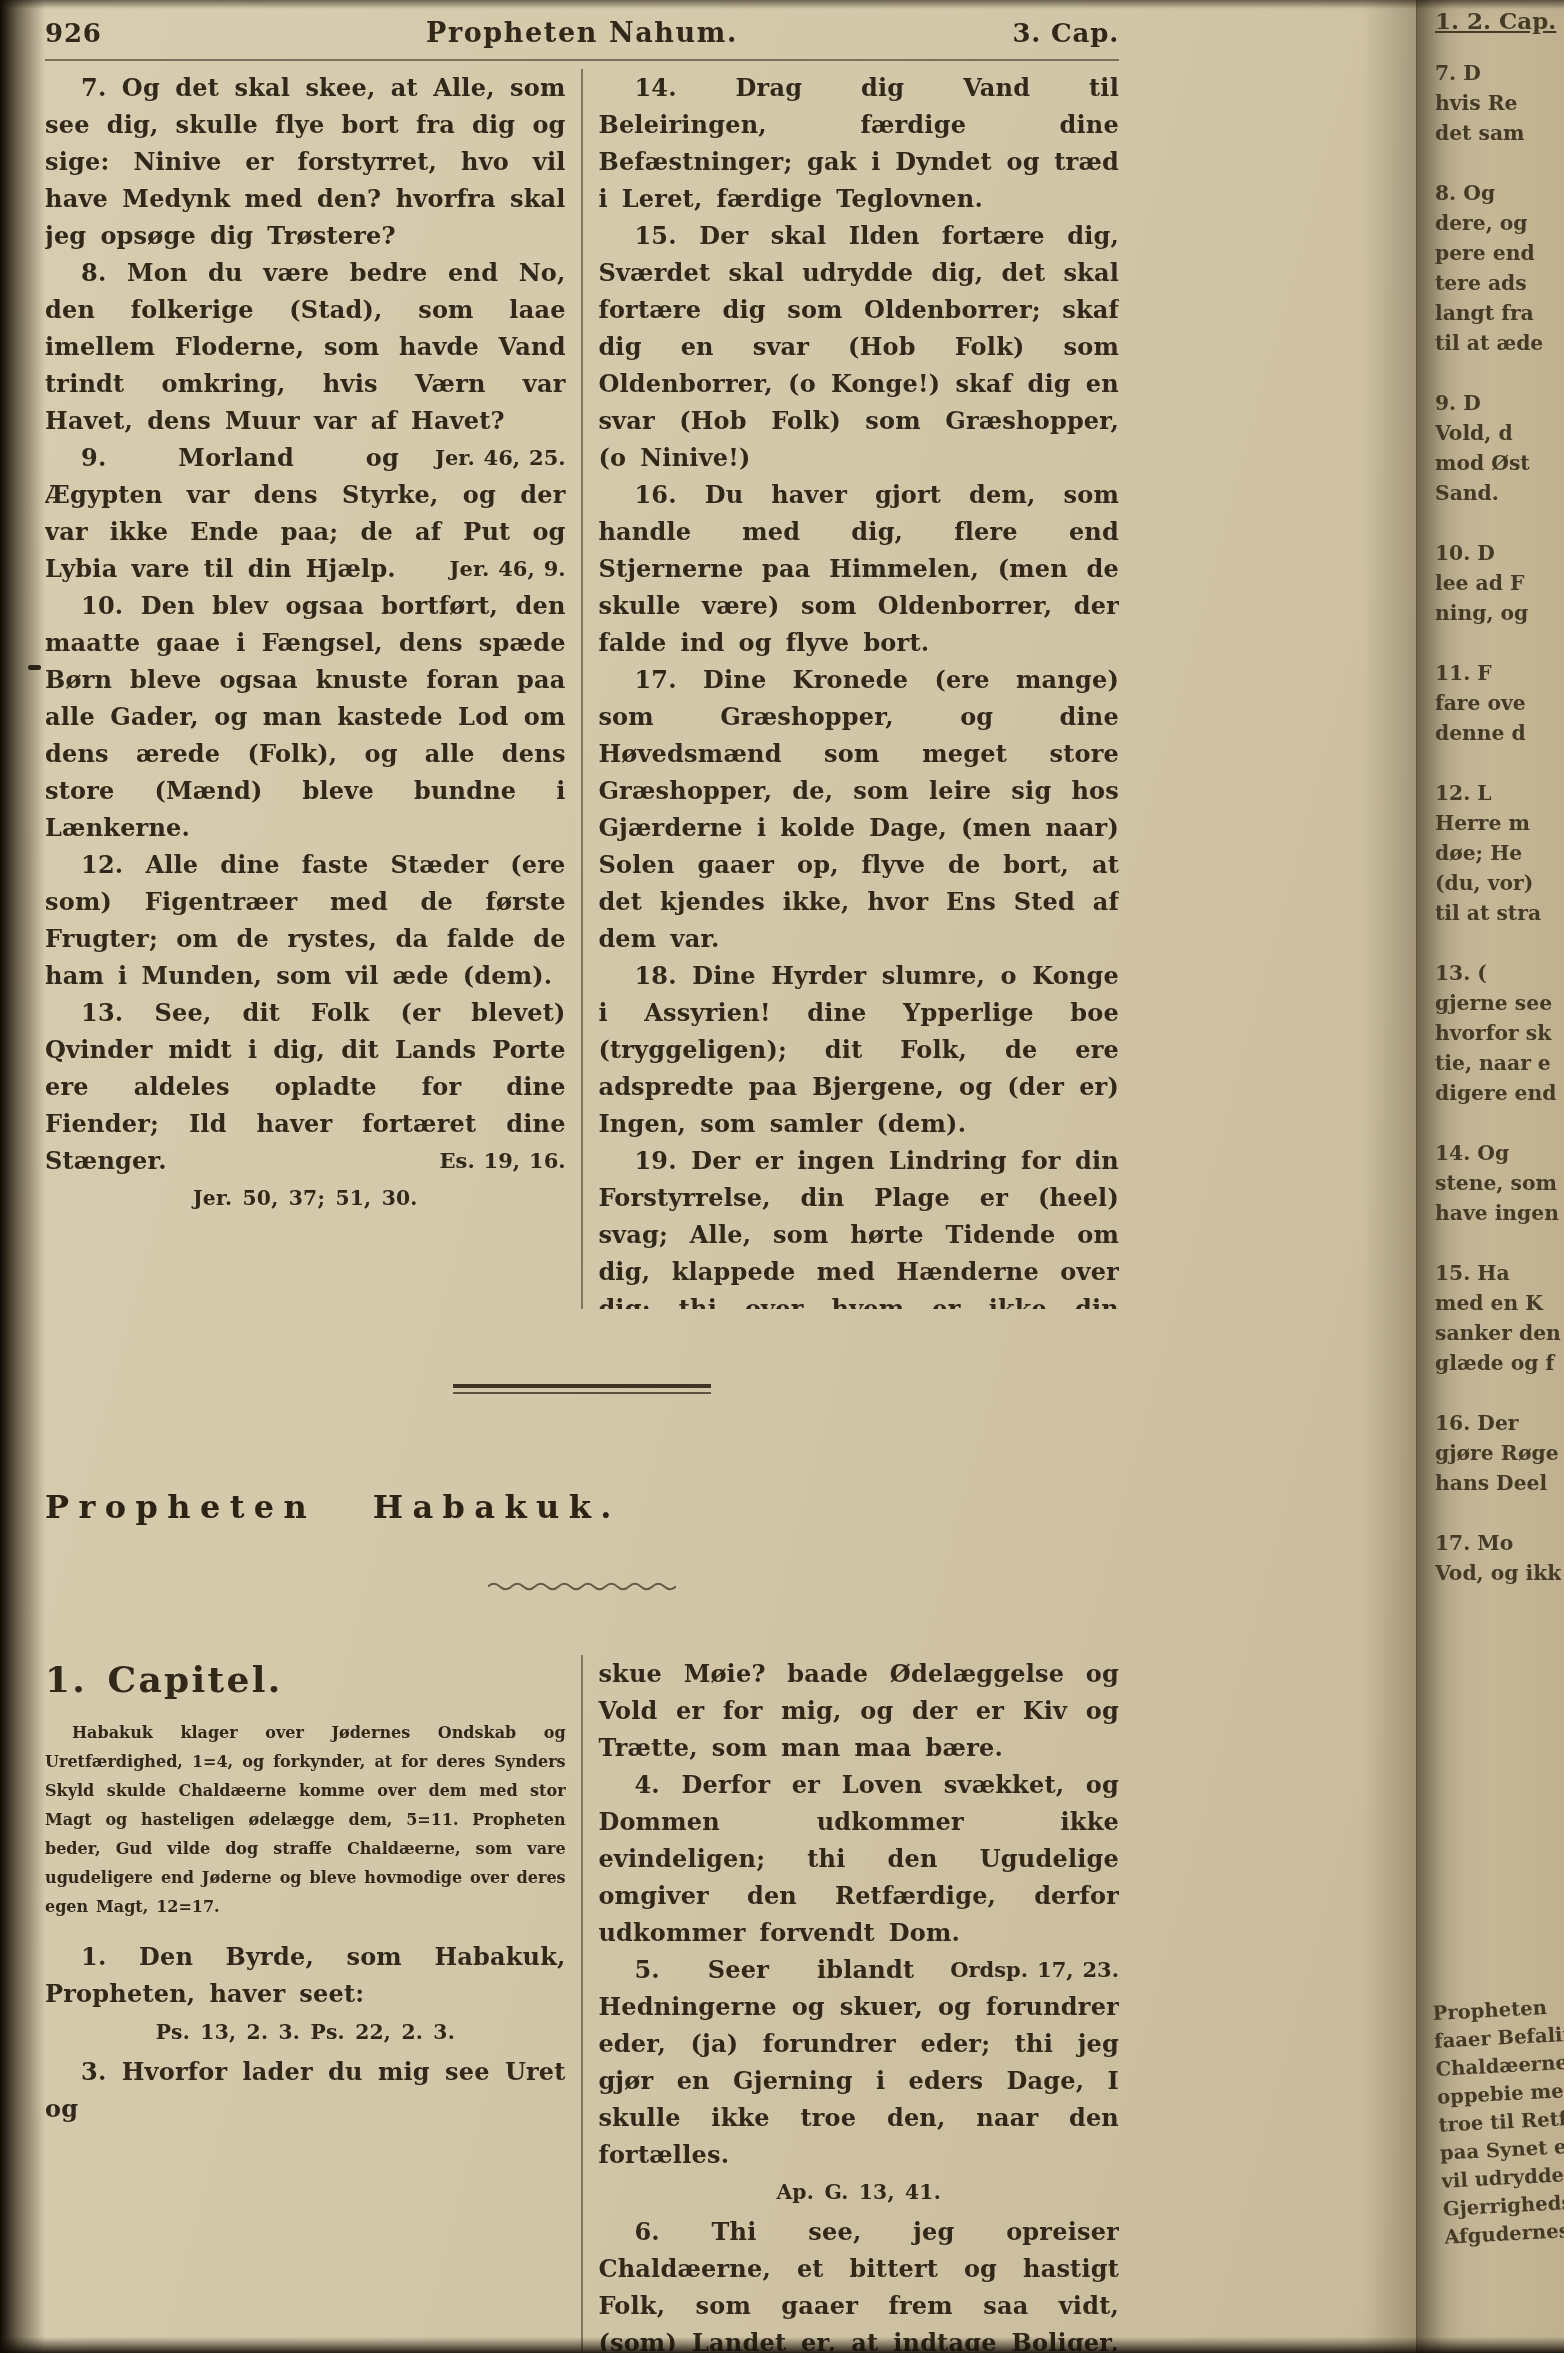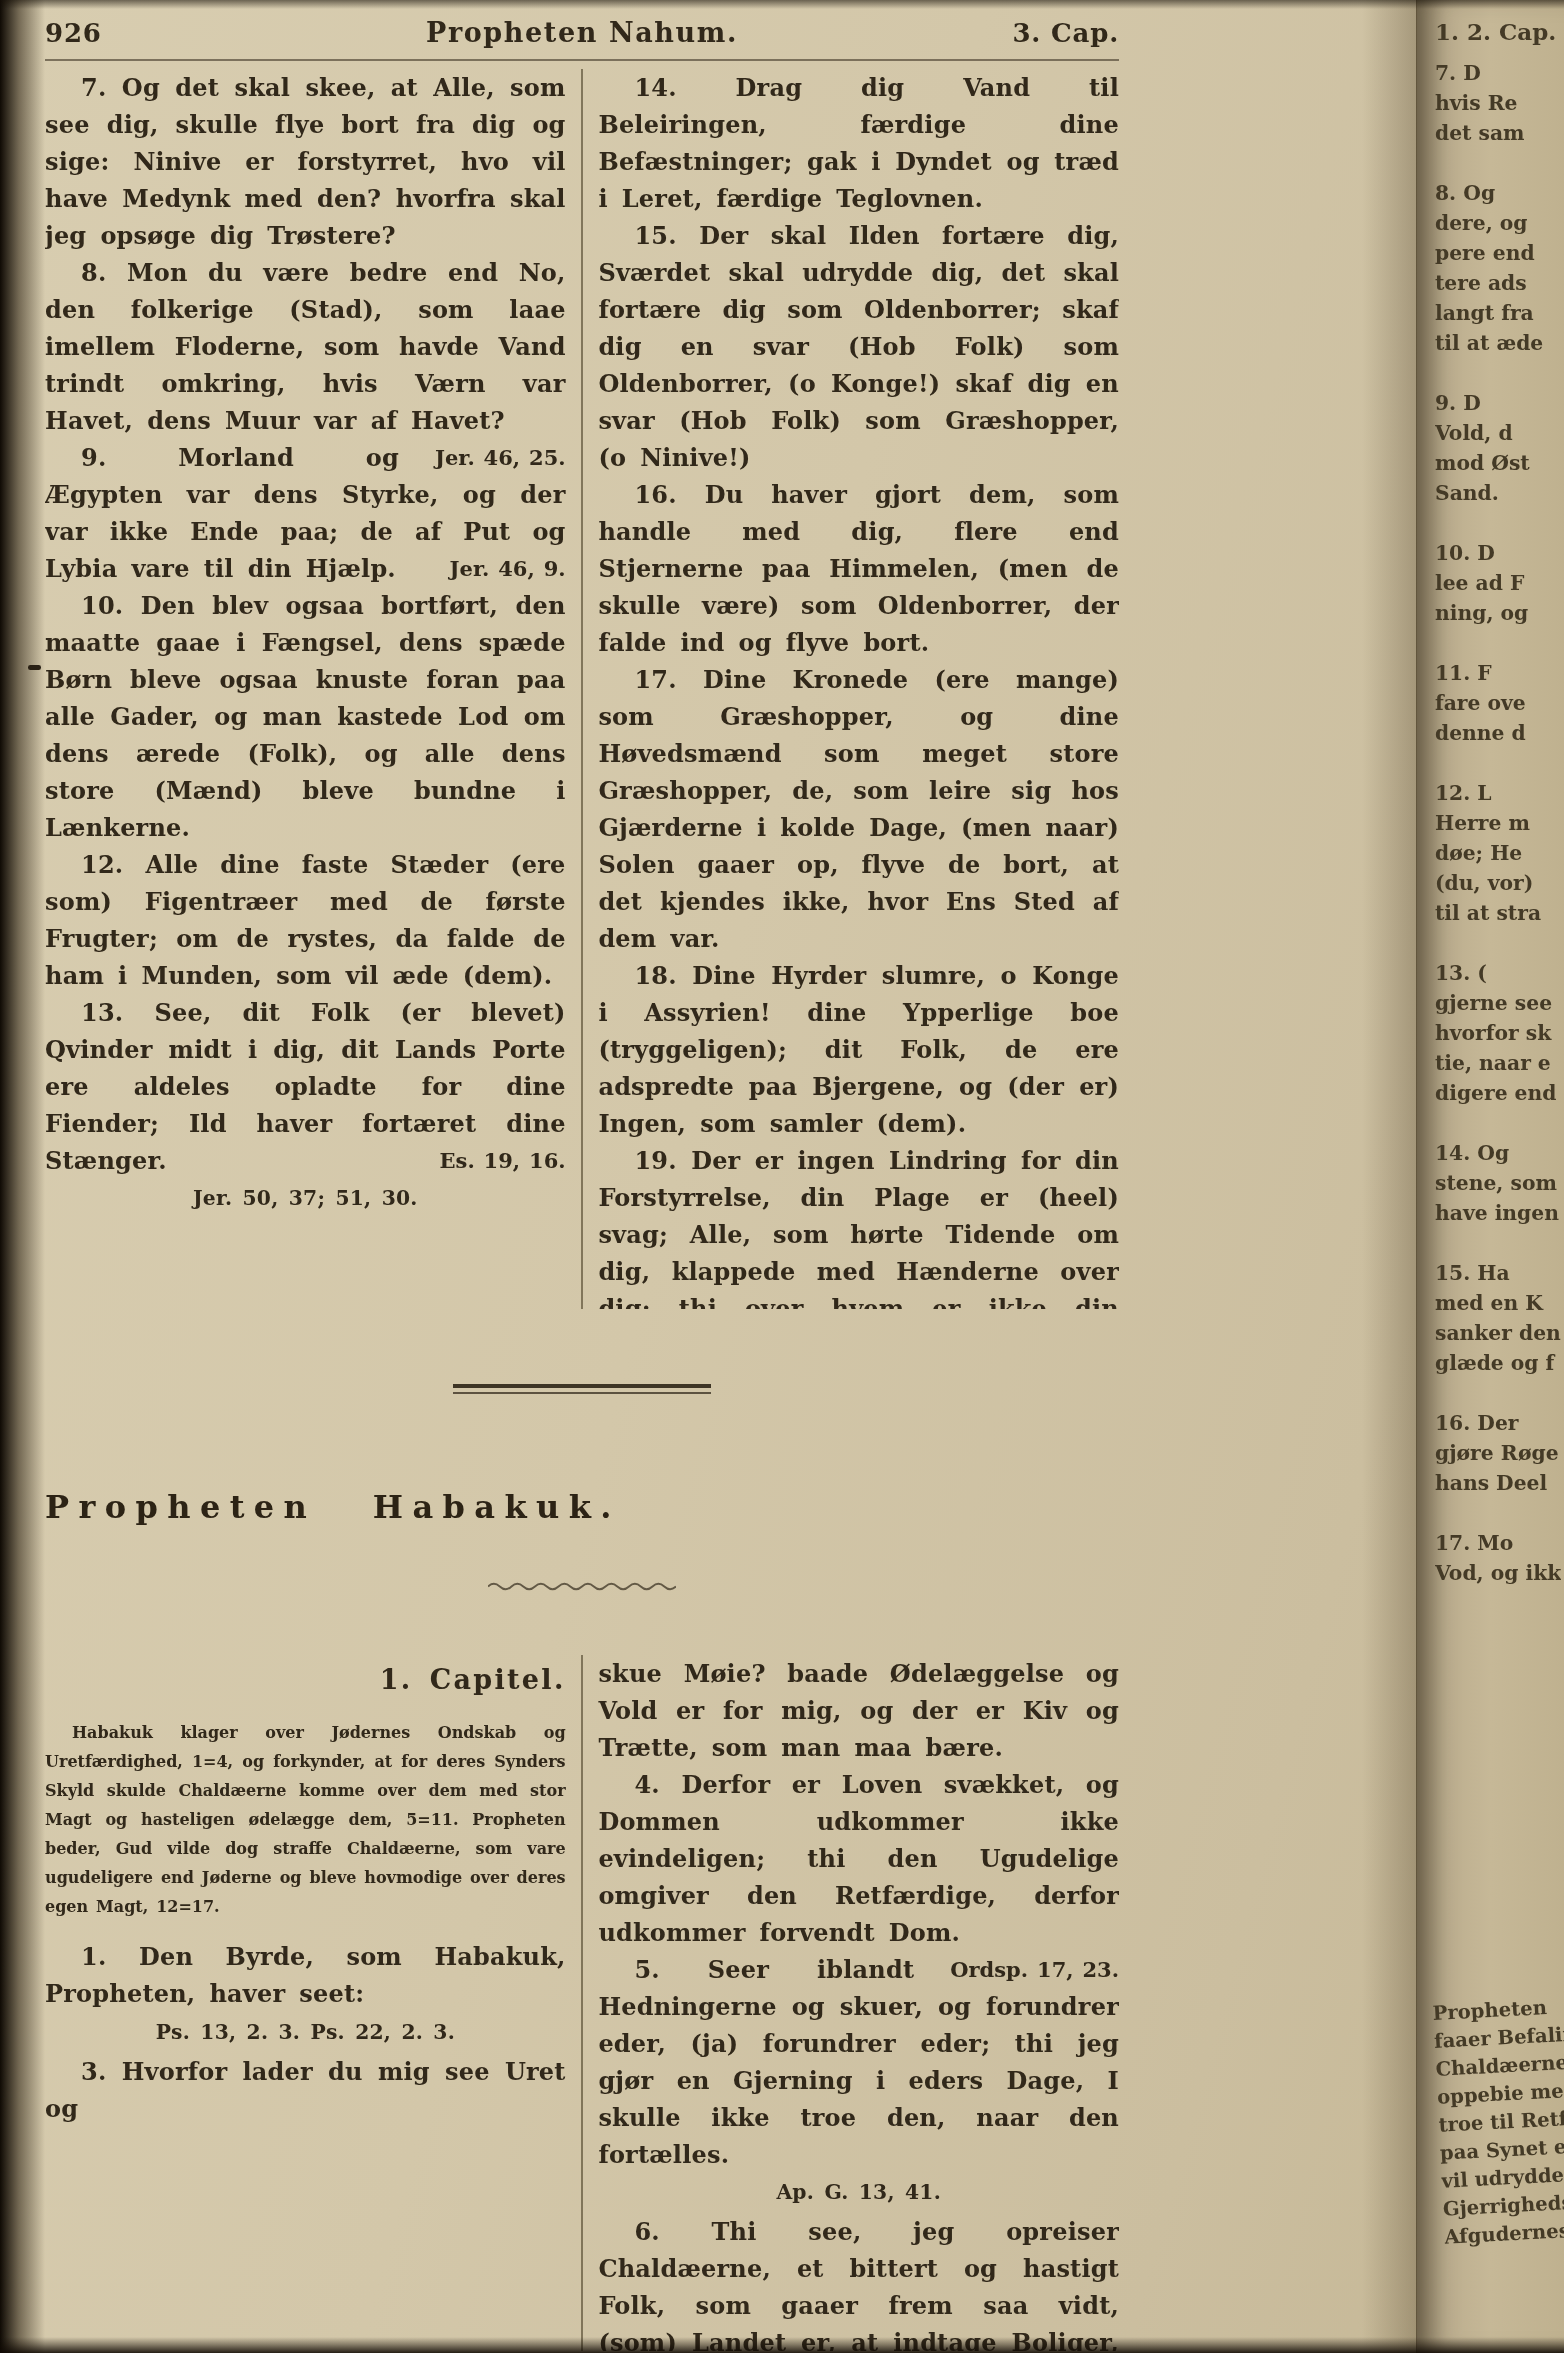--- a/index.html
+++ b/index.html
@@ -29,31 +29,31 @@
   p.verse.cont { text-indent:0; }
   span.vref { float:right; font-size:21px; word-spacing:1.6px; letter-spacing:0; }
   p.ref-center { margin:1.6px 0; text-align:center; text-indent:0; font-size:20.3px;
     word-spacing:3.1px; }
   .section-sep { width:258px; margin:75px auto 0; }
   .sep-thick { height:3.9px; background:#3e3525; }
   .sep-thin  { height:1.6px; background:#3e3525; margin-top:4.7px; opacity:.8; }
   .book-title { text-align:left; font-size:32px; letter-spacing:9.4px; word-spacing:36px;
     margin:94px 0 0; font-weight:bold; color:#2c2315; }
   .ornament { display:block; margin:55px auto 0; opacity:.75; }
-  h2.chapter-heading { text-align:right; font-size:27px; letter-spacing:2.3px;
+  h2.chapter-heading { text-align:left; font-size:36px; letter-spacing:2.3px;
     margin:6.3px 0 20.3px; font-weight:bold; }
   p.intro { font-size:16px; line-height:29px; margin:0 0 17px; text-indent:27px;
     letter-spacing:0; word-spacing:2.3px; text-align:justify; }
   .speck { position:absolute; left:28px; top:665px; width:12.5px; height:4.7px;
     background:#2b2318; border-radius:2.3px; }
   .next-page { position:absolute; left:1416px; top:0; width:149px; height:2354px;
     background:linear-gradient(90deg,#a3967a 0px,#bcae8f 31px,#c6b897 74px,#bfb18f 149px);
     box-shadow:inset 23.5px 0 31px -14px rgba(40,30,14,.6);
     font-size:20.3px; line-height:30px; color:#443a26; overflow:hidden; }
-  .edge-header { position:absolute; top:17px; left:19px; white-space:nowrap; font-size:23px; }
+  .edge-header { position:absolute; top:6px; left:19px; white-space:nowrap; font-size:23px;text-decoration:underline; }
   .edge-top { position:absolute; top:58px; left:19px; }
   .edge-bottom { position:absolute; top:2000px; left:15.6px; font-size:19.6px; line-height:28px;
     transform:rotate(-3deg); transform-origin:left top; }
   .edge-line { white-space:nowrap; height:30px; overflow:hidden; }
   .edge-bottom .edge-line { height:28px; }
   .gutter { position:absolute; left:1362px; top:0; width:55px; height:2354px;
     background:linear-gradient(90deg,rgba(70,55,30,0),rgba(70,55,30,.30)); }
   .left-shadow { position:absolute; left:0; top:0; width:45px; height:2354px;
     background:linear-gradient(90deg,#0f0a04 0%,rgba(35,25,10,.55) 42%,rgba(60,48,25,0) 100%); }
   .top-shadow { position:absolute; left:0; top:0; width:1565px; height:9.4px;

